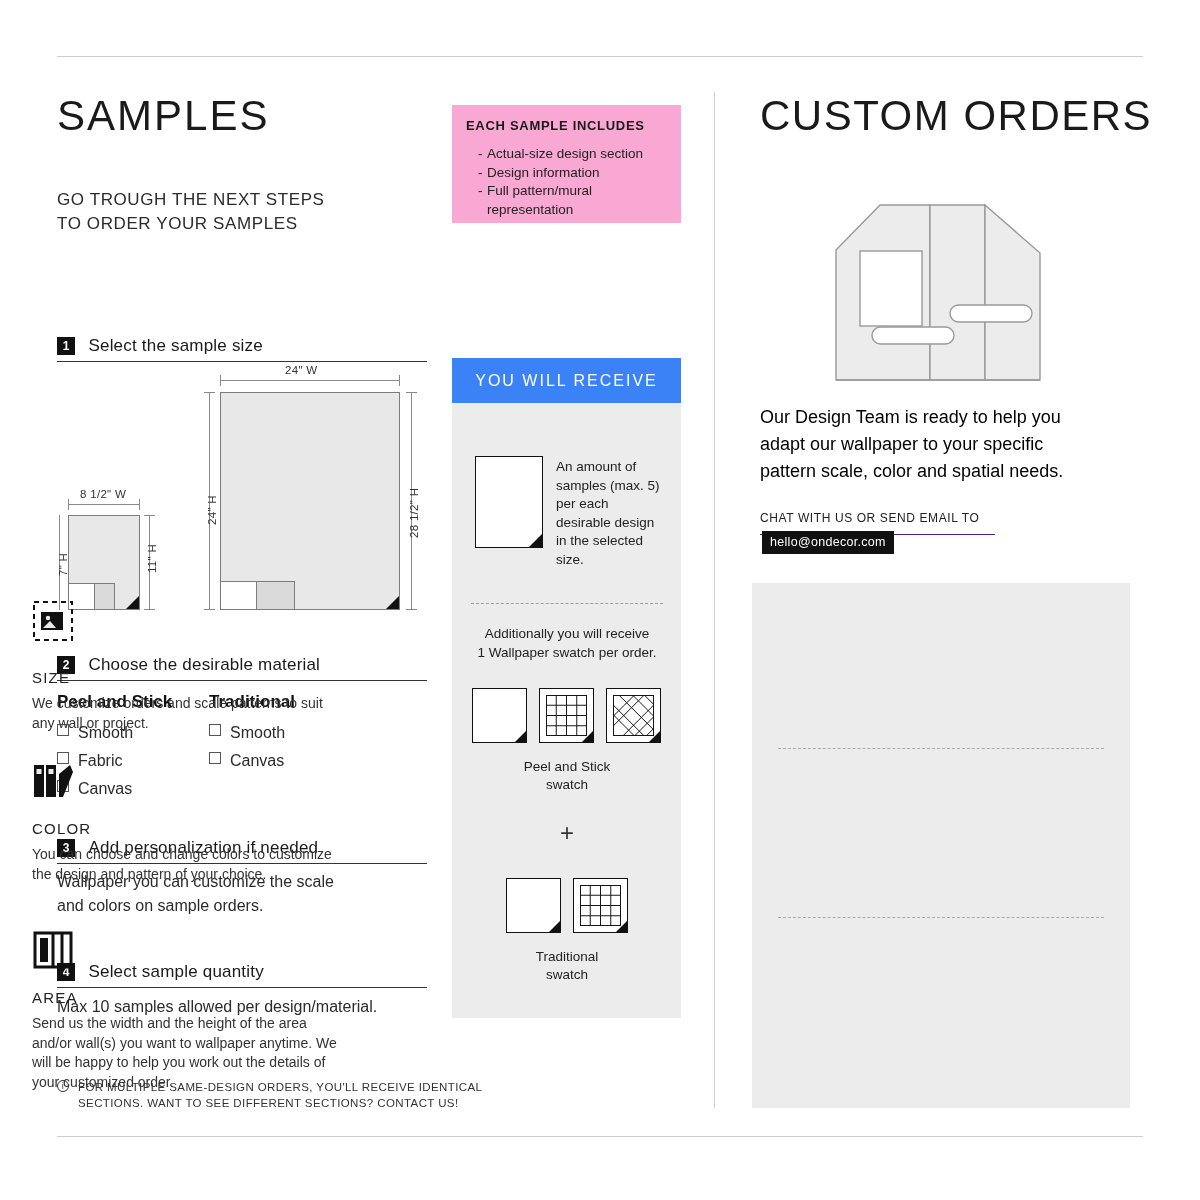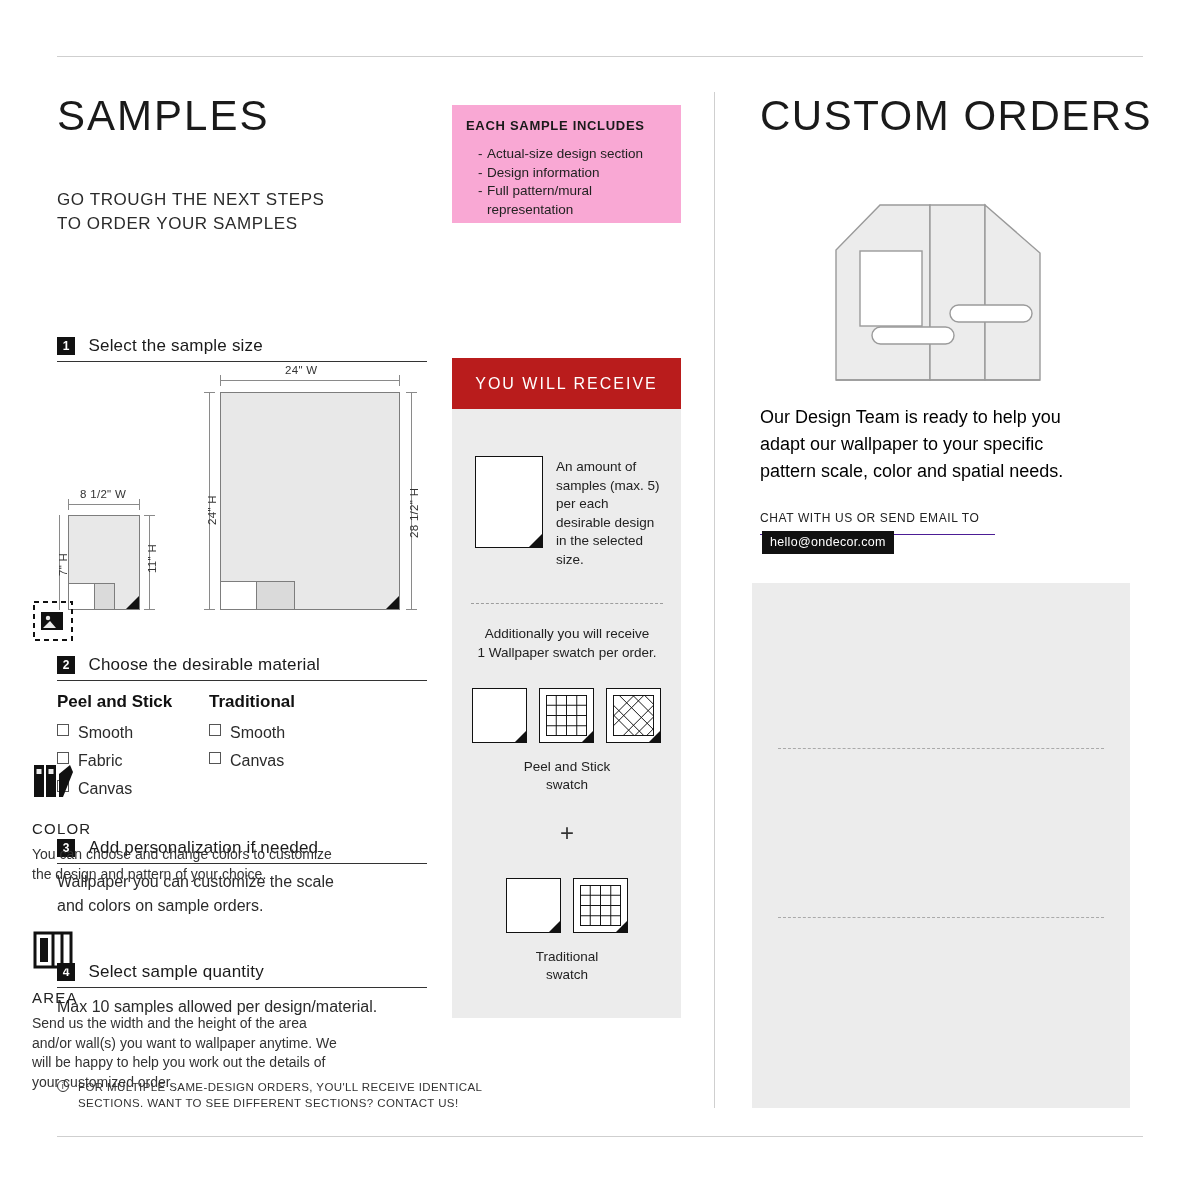--- a/index.html
+++ b/index.html
@@ -151,22 +151,22 @@
     text-align: center; color: #333;
   }
   .footnote .txt { display: block; padding-left: 21px; }
 
   
   .receive-panel {
     position: absolute; left: 452px; top: 358px; width: 229px; height: 660px;
     background: #ececec;
   }
   .receive-head {
-    position: absolute; left: 452px; top: 358px; width: 229px; height: 51px;
-    background: #b91c1c; color: #fff; font-size: 16px; letter-spacing: 2px;
+    position: absolute; left: 452px; top: 358px; width: 229px; height: 45px;
+    background: #3b82f6; color: #fff; font-size: 16px; letter-spacing: 2px;
     display: flex; align-items: center; justify-content: center;
   }
   .rp-sample-box {
     position: absolute; left: 23px; top: 98px; width: 68px; height: 92px;
     background: #fff; border: 1px solid #111;
   }
   .rp-text {
     position: absolute; left: 104px; top: 100px; width: 110px;
     font-size: 13.5px; line-height: 18.5px; color: #222;
   }
@@ -482,20 +482,24 @@
   <div class="ficon" style="top:600px;">
     <svg width="42" height="42" viewBox="0 0 42 42">
       <g stroke="#111" stroke-width="2" fill="none" stroke-dasharray="5,4">
         <rect x="2" y="2" width="38" height="38"></rect>
       </g>
       <rect x="9" y="12" width="22" height="18" fill="#111"></rect>
       <circle cx="16" cy="18" r="2.2" fill="#ececec"></circle>
       <polygon points="11,28 18,21 24,28" fill="#ececec"></polygon>
     </svg>
   </div>
+  <div class="feat" style="top:655px;">
+    <div class="ftitle">SIZE</div>
+    <div class="fbody">We customize orders and scale patterns to suit any wall or project.</div>
+  </div>
   <div class="feat-sep" style="top:748px;"></div>
 
   <div class="ficon" style="top:760px;">
     <svg width="42" height="42" viewBox="0 0 42 42">
       <rect x="2" y="5" width="10" height="32" fill="#111"></rect>
       <rect x="4.5" y="9" width="5" height="5" fill="#ececec"></rect>
       <rect x="14" y="5" width="10" height="32" fill="#111"></rect>
       <rect x="16.5" y="9" width="5" height="5" fill="#ececec"></rect>
       <polygon points="27,14 38,5 41,12 31,37 27,37" fill="#111"></polygon>
     </svg>

